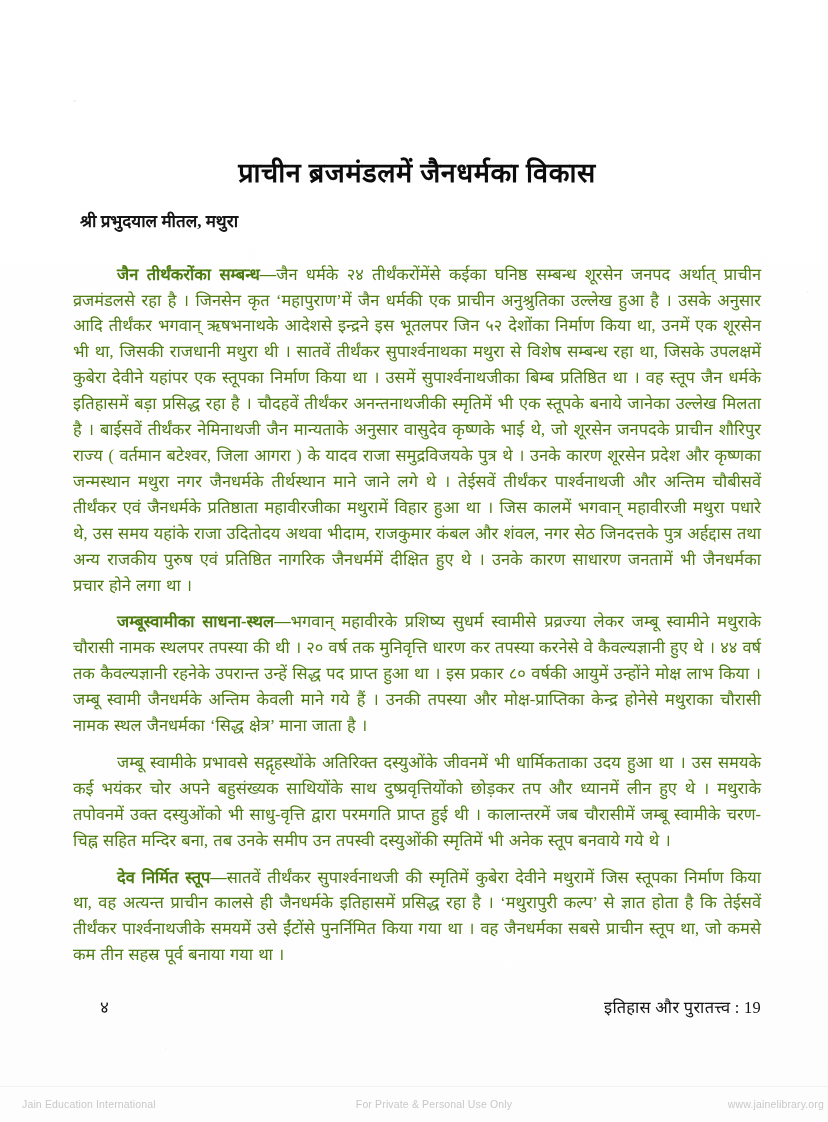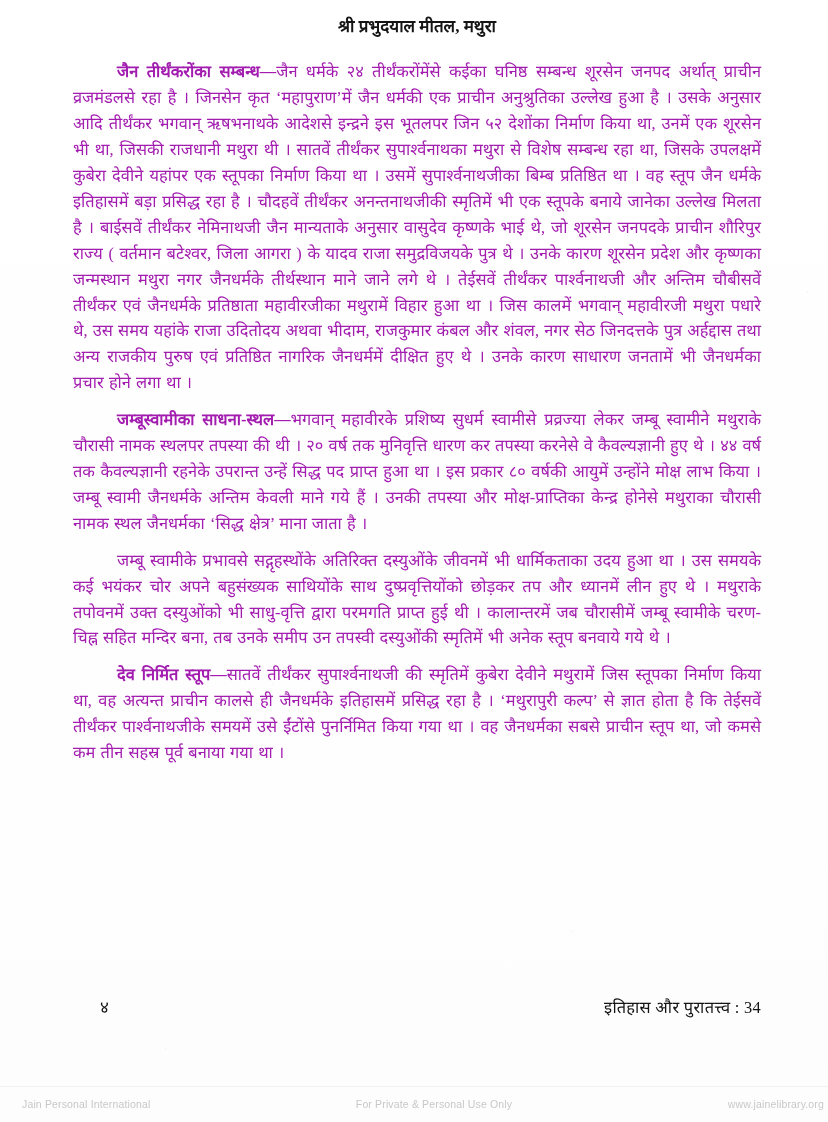--- a/index.html
+++ b/index.html
@@ -44,42 +44,42 @@
     text-align: center;
     font-family: "Liberation Serif", "DejaVu Serif", serif;
     font-weight: 700;
     font-size: 27px;
     line-height: 1.12;
     letter-spacing: 0.6px;
     color: #0c0c0c;
   }
 
   .doc-byline {
-    margin: 0;
+    margin: 7px;
     padding-top: 17px;
-    text-align: center;
+    text-align: left;
     font-size: 17px;
     font-weight: 600;
     line-height: 1.2;
     color: #151515;
   }
 
   .body-block {
     padding-top: 22px;
   }
 
   p.para {
     margin: 0 0 0 0;
     text-align: justify;
     text-justify: inter-word;
     text-indent: 44px;
     font-size: 16.4px;
     line-height: 25.9px;
     word-spacing: 1.1px;
-    color: #a21caf;
+    color: #4d7c0f;
     hyphens: none;
   }
 
   p.para + p.para {
     margin-top: 11px;
     font-family: Liberation Serif, serif;
   }
 
   p.para .lead {
     font-weight: 600;
@@ -144,20 +144,21 @@
     background: #f2f2f2;
   }
 </style>
 </head>
 <body>
 
 <div class="page-sheet"></div>
 
 <div class="content">
 
+  <h1 class="doc-title">प्राचीन ब्रजमंडलमें जैनधर्मका विकास</h1>
 
   <div class="doc-byline">श्री प्रभुदयाल मीतल, मथुरा</div>
 
   <div class="body-block">
 
     <p class="para">
       <span class="lead">जैन तीर्थंकरोंका सम्बन्ध—</span><span>जैन धर्मके २४ तीर्थंकरोंमेंसे कईका घनिष्ठ सम्बन्ध शूरसेन जनपद अर्थात् प्राचीन व्रजमंडलसे रहा है । जिनसेन कृत ‘महापुराण’में जैन धर्मकी एक प्राचीन अनुश्रुतिका उल्लेख हुआ है । उसके अनुसार आदि तीर्थंकर भगवान् ऋषभनाथके आदेशसे इन्द्रने इस भूतलपर जिन ५२ देशोंका निर्माण किया था, उनमें एक शूरसेन भी था, जिसकी राजधानी मथुरा थी । सातवें तीर्थंकर सुपार्श्वनाथका मथुरा से विशेष सम्बन्ध रहा था, जिसके उपलक्षमें कुबेरा देवीने यहांपर एक स्तूपका निर्माण किया था । उसमें सुपार्श्वनाथजीका बिम्ब प्रतिष्ठित था । वह स्तूप जैन धर्मके इतिहासमें बड़ा प्रसिद्ध रहा है । चौदहवें तीर्थंकर अनन्तनाथजीकी स्मृतिमें भी एक स्तूपके बनाये जानेका उल्लेख मिलता है । बाईसवें तीर्थंकर नेमिनाथजी जैन मान्यताके अनुसार वासुदेव कृष्णके भाई थे, जो शूरसेन जनपदके प्राचीन शौरिपुर राज्य ( वर्तमान बटेश्वर, जिला आगरा ) के यादव राजा समुद्रविजयके पुत्र थे । उनके कारण शूरसेन प्रदेश और कृष्णका जन्मस्थान मथुरा नगर जैनधर्मके तीर्थस्थान माने जाने लगे थे । तेईसवें तीर्थंकर पार्श्वनाथजी और अन्तिम चौबीसवें तीर्थंकर एवं जैनधर्मके प्रतिष्ठाता महावीरजीका मथुरामें विहार हुआ था । जिस कालमें भगवान् महावीरजी मथुरा पधारे थे, उस समय यहांके राजा उदितोदय अथवा भीदाम, राजकुमार कंबल और शंवल, नगर सेठ जिनदत्तके पुत्र अर्हद्दास तथा अन्य राजकीय पुरुष एवं प्रतिष्ठित नागरिक जैनधर्ममें दीक्षित हुए थे । उनके कारण साधारण जनतामें भी जैनधर्मका प्रचार होने लगा था ।</span>
     </p>
 
     <p class="para">
@@ -170,22 +171,22 @@
 
     <p class="para">
       <span class="lead">देव निर्मित स्तूप—</span><span>सातवें तीर्थंकर सुपार्श्वनाथजी की स्मृतिमें कुबेरा देवीने मथुरामें जिस स्तूपका निर्माण किया था, वह अत्यन्त प्राचीन कालसे ही जैनधर्मके इतिहासमें प्रसिद्ध रहा है । ‘मथुरापुरी कल्प’ से ज्ञात होता है कि तेईसवें तीर्थंकर पार्श्वनाथजीके समयमें उसे ईंटोंसे पुनर्निमित किया गया था । वह जैनधर्मका सबसे प्राचीन स्तूप था, जो कमसे कम तीन सहस्र पूर्व बनाया गया था ।</span>
     </p>
 
   </div>
 </div>
 
 <div class="page-footer-line">
   <span class="folio">४</span>
-  <span class="journal-ref">इतिहास और पुरातत्त्व : 34</span>
+  <span class="journal-ref">इतिहास और पुरातत्त्व : 19</span>
 </div>
 
 <div class="bar-rule"></div>
 
 <div class="library-bar">
-  <span class="lb-left">Jain Personal International</span>
+  <span class="lb-left">Jain Education International</span>
   <span class="lb-center">For Private &amp; Personal Use Only</span>
   <span class="lb-right">www.jainelibrary.org</span>
 </div>
 
 </body></html>

